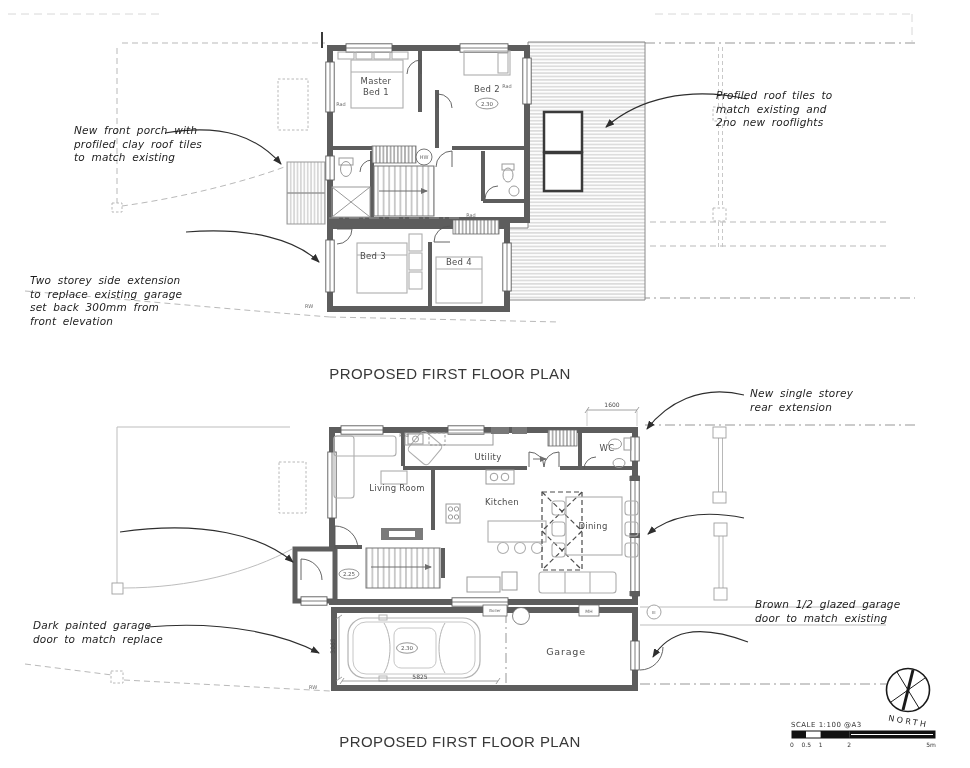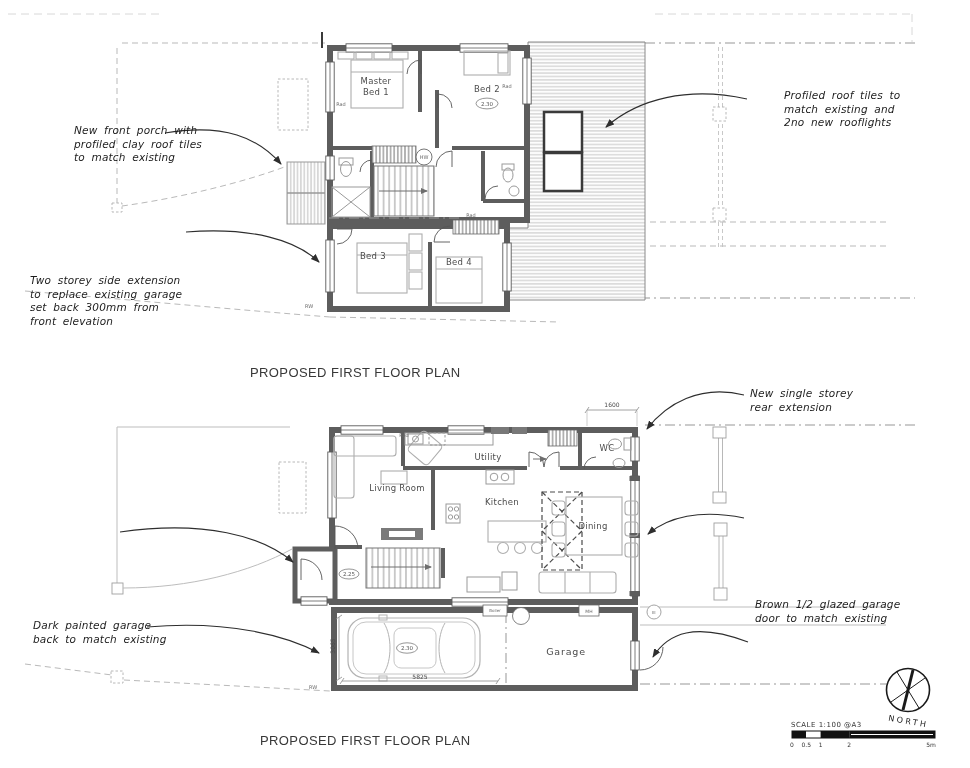--- a/index.html
+++ b/index.html
@@ -1,22 +1,22 @@
 <!DOCTYPE html>
 <html><head>
 <meta charset="utf-8">
 <style>
   html,body{margin:0;padding:0;background:#fff;}
   .canvas{position:relative;width:970px;height:768px;background:#fff;overflow:hidden;
           font-family:"DejaVu Sans",sans-serif;}
   .canvas > svg{position:absolute;left:0;top:0;}
   .annot{position:absolute;font:italic 10.5px/13.5px "DejaVu Sans",sans-serif;color:#1c1c1c;
          white-space:pre-line;word-spacing:3px;letter-spacing:.2px;}
-  .title{position:absolute;font-family:"Liberation Sans",sans-serif;font-size:13px;color:#383838;
-         letter-spacing:.4px;text-align:left;}
+  .title{position:absolute;font-family:"Liberation Sans",sans-serif;font-size:15px;color:#383838;
+         letter-spacing:.4px;text-align:center;}
   
   .wall{fill:#fff;stroke:#5d5d5d;stroke-width:6;}
   .wall5{fill:#fff;stroke:#5d5d5d;stroke-width:5;}
   .iw{stroke:#5d5d5d;stroke-width:4;fill:none;}
   .wf{fill:#fff;stroke:#5a5a5a;stroke-width:.9;}
   .wm{stroke:#5a5a5a;stroke-width:.8;fill:none;}
   .fu{fill:none;stroke:#aeaeae;stroke-width:1.1;}
   .fx{fill:none;stroke:#9a9a9a;stroke-width:1;}
   .dr{fill:none;stroke:#555;stroke-width:.9;}
   .bnd{fill:none;stroke:#b9b9b9;stroke-width:1;stroke-dasharray:6 4;}
@@ -408,26 +408,26 @@
   </g>
 </svg>
 
 <div class="annot" style="left:30px;top:124px;width:175px;margin-left:44px;">New front porch with
 profiled clay roof tiles
 to match existing</div>
 <div class="annot" style="left:30px;top:226px;width:195px;margin-top:48px;">Two storey side extension
 to replace existing garage
 set back 300mm from
 front elevation</div>
-<div class="annot" style="left:784px;top:89px;width:165px;">Profiled roof tiles to
+<div class="annot" style="left:716px;top:89px;width:165px;">Profiled roof tiles to
 match existing and
 2no new rooflights</div>
 <div class="annot" style="left:750px;top:387px;width:145px;">New single storey
 rear extension</div>
 <div class="annot" style="left:33px;top:619px;width:165px;">Dark painted garage
-back to match existing</div>
+door to match replace</div>
 <div class="annot" style="left:755px;top:598px;width:185px;">Brown 1/2 glazed garage
 door to match existing</div>
 
 <div class="title" style="left:250px;top:365px;width:400px;">PROPOSED FIRST FLOOR PLAN</div>
 <div class="title" style="left:260px;top:733px;width:400px;">PROPOSED FIRST FLOOR PLAN</div>
 
 </div>
 
 </body></html>

